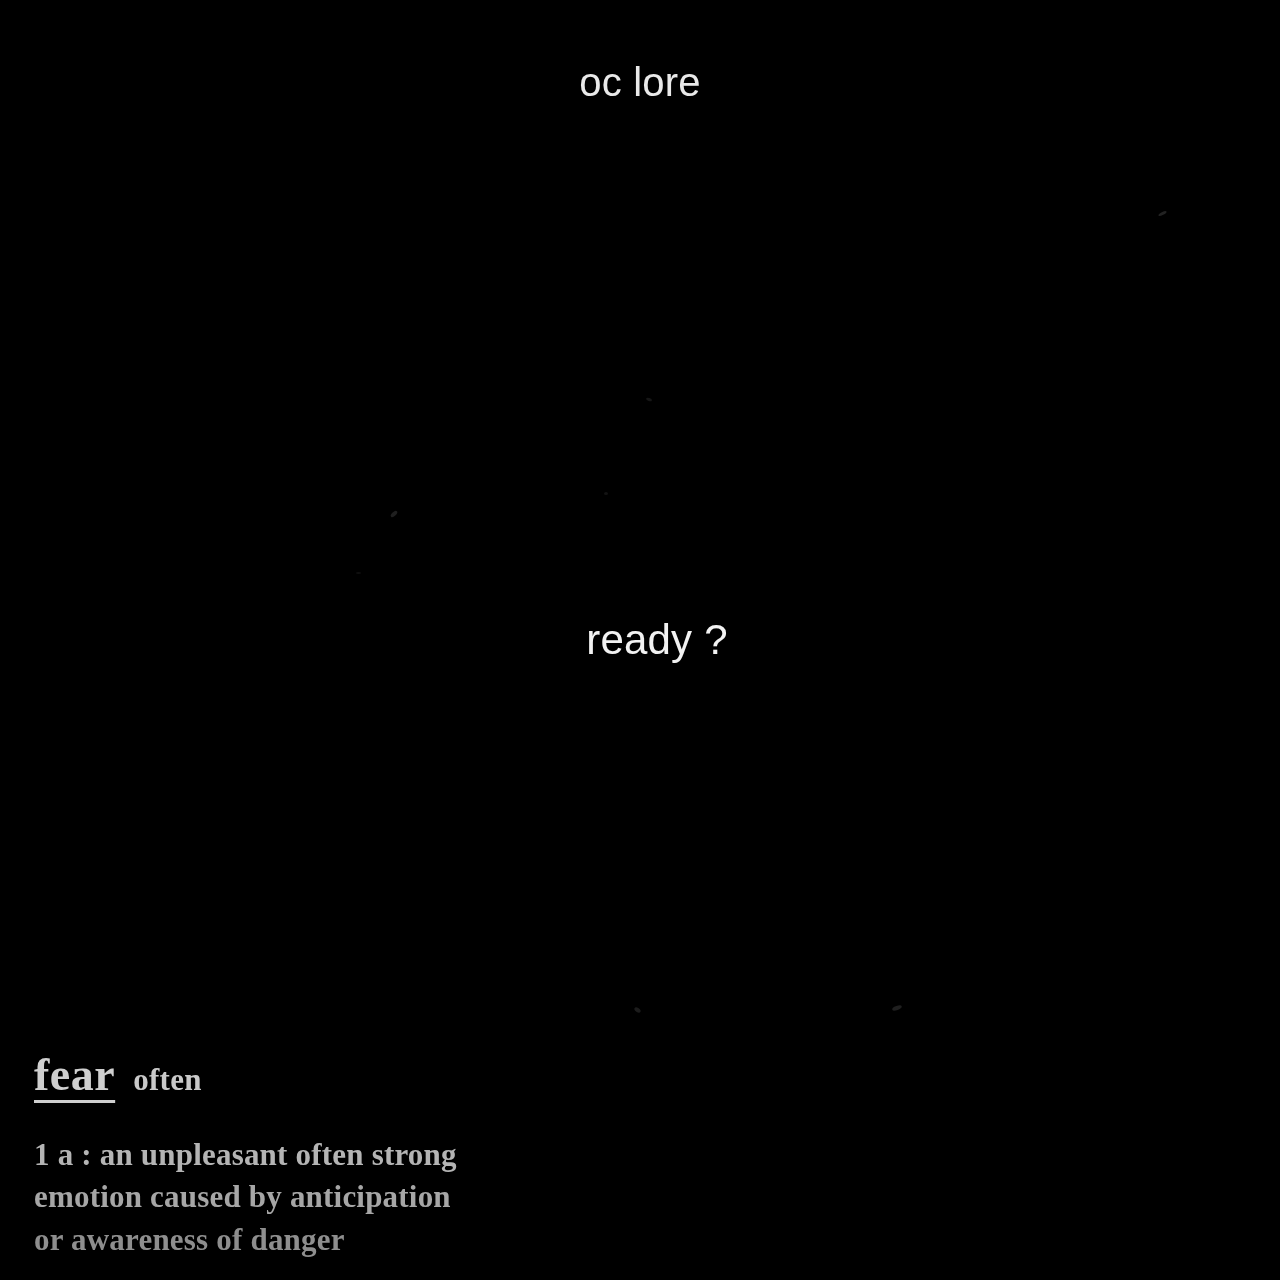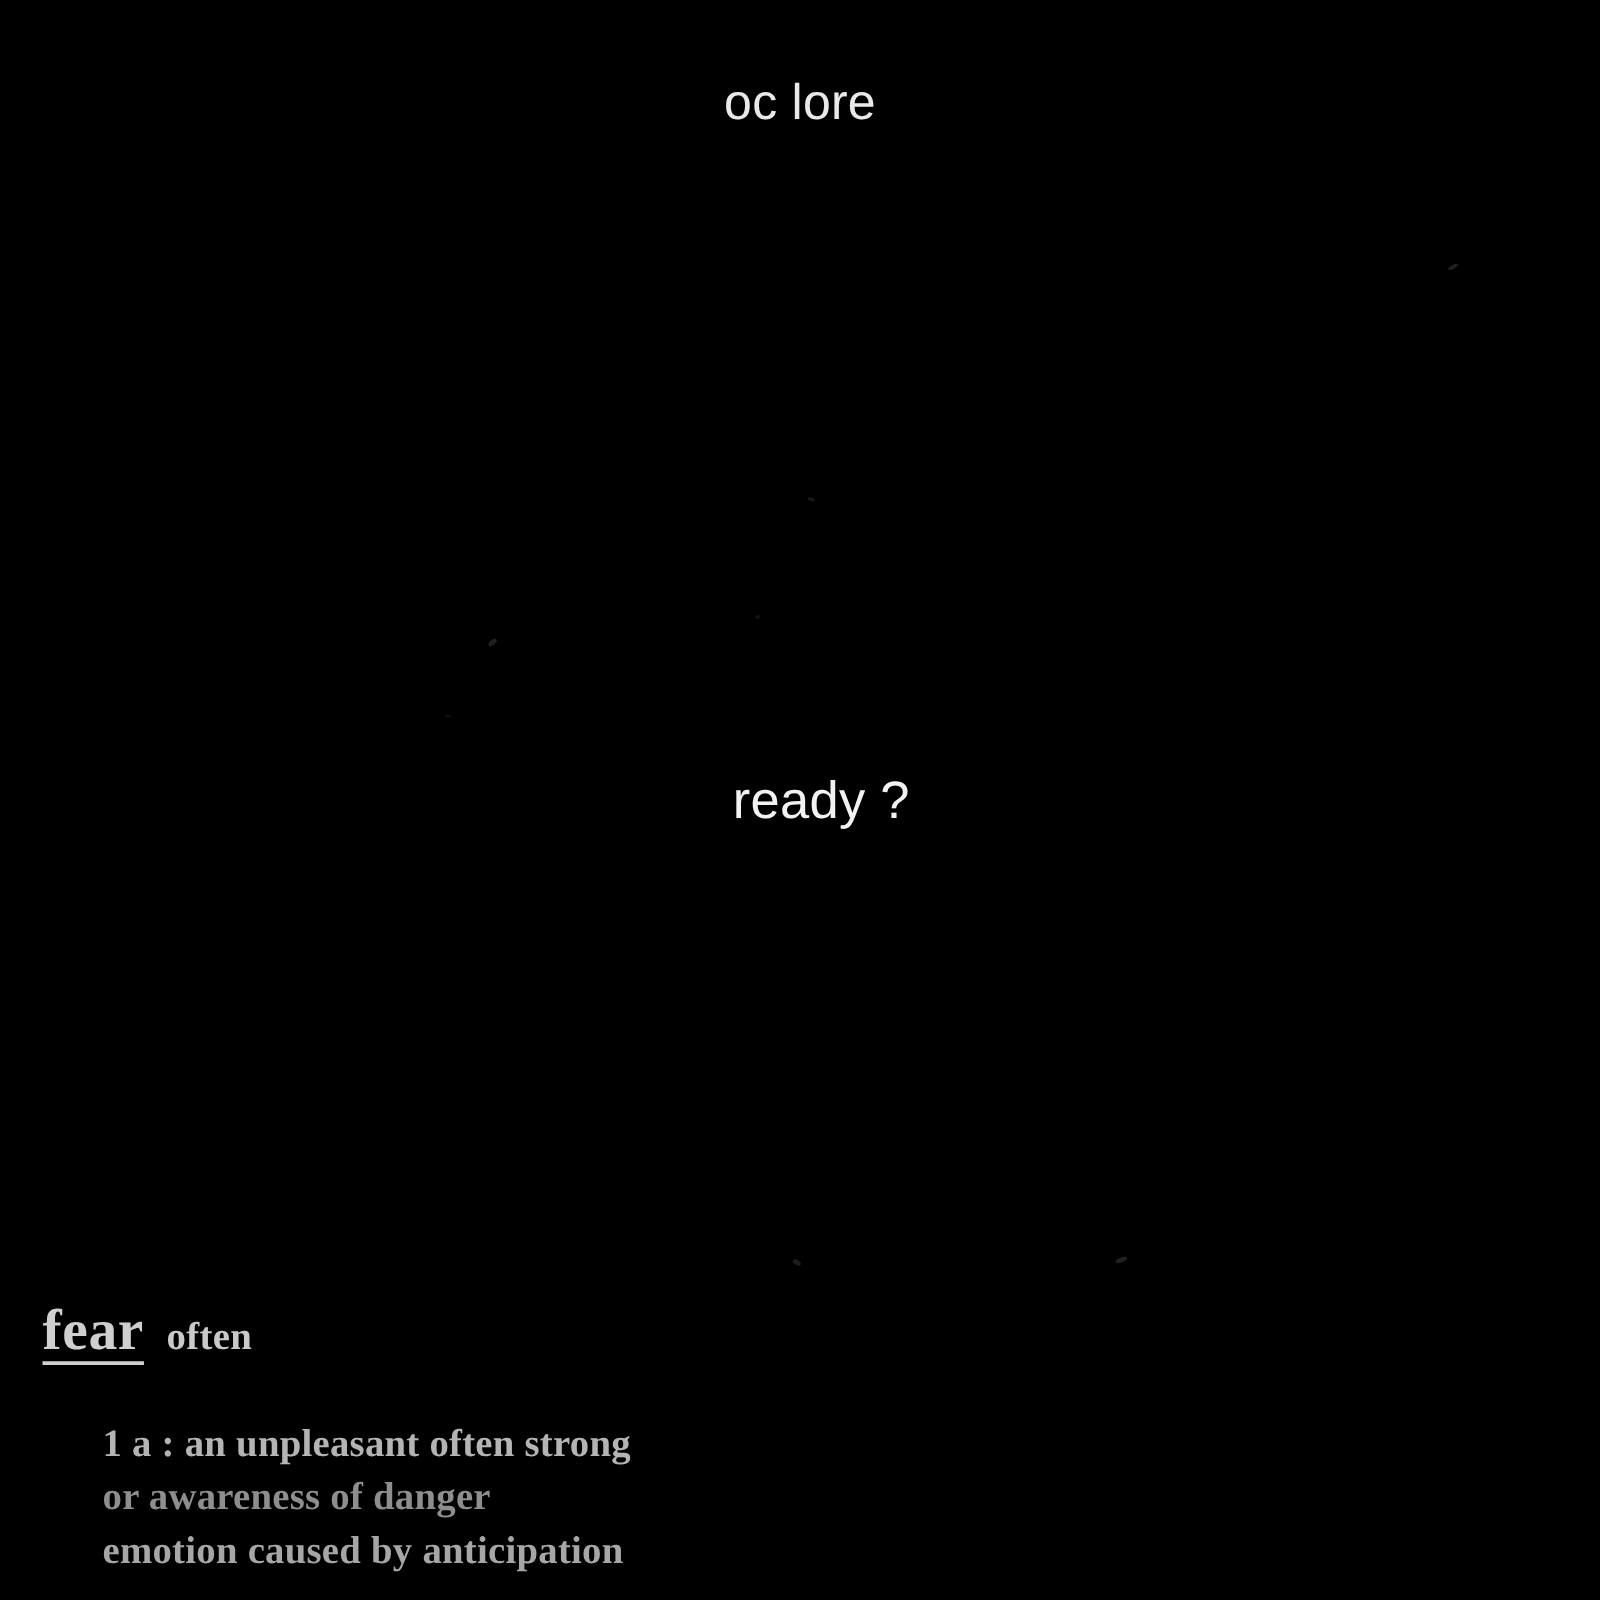--- a/index.html
+++ b/index.html
@@ -74,21 +74,21 @@
     position: absolute;
     left: 34px;
     bottom: 18px;
     width: 620px;
     font-family: "Liberation Serif", serif;
   }
   .dict-head {
     display: flex;
     align-items: baseline;
     gap: 18px;
-    margin-bottom: 44px;
+    margin-bottom: 33px;
   }
   .dict-word {
     font-size: 46px;
     font-weight: bold;
     color: #cfcfcf;
     text-decoration: underline;
     text-underline-offset: 10px;
     text-decoration-thickness: 3px;
     letter-spacing: 0.5px;
   }
@@ -97,21 +97,20 @@
     font-weight: bold;
     color: #c9c9c9;
     letter-spacing: 0.3px;
   }
   .dict-body {
     font-size: 31px;
     font-weight: bold;
     line-height: 1.38;
     color: #9c9c9c;
     letter-spacing: 0.2px;
-    margin-left: 48px;
   }
   .dict-line { white-space: nowrap; }
   .dict-line.l1 { color: #b4b4b4; }
   .dict-line.l2 { color: #a6a6a6; }
   .dict-line.l3 { color: #8e8e8e; }
 </style>
 </head>
 <body>
 
 <div id="canvas">
@@ -128,18 +127,18 @@
 
   <div class="mid-caption">ready ?</div>
 
   <div class="dict">
     <div class="dict-head">
       <span class="dict-word">fear</span>
       <span class="dict-pos">often</span>
     </div>
     <div class="dict-body">
       <div class="dict-line l1">1 a : an unpleasant often strong</div>
+      <div class="dict-line l2">emotion caused by anticipation</div>
       <div class="dict-line l3">or awareness of danger</div>
-      <div class="dict-line l2">emotion caused by anticipation</div>
     </div>
   </div>
 
 </div>
 
 </body></html>

